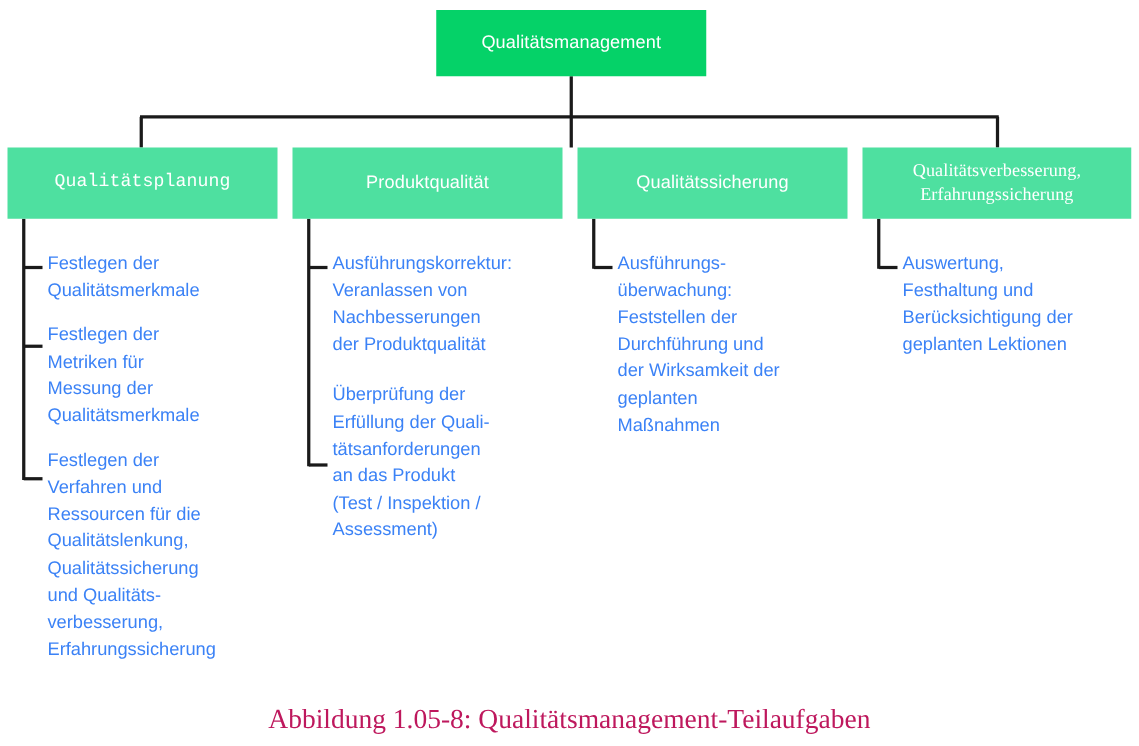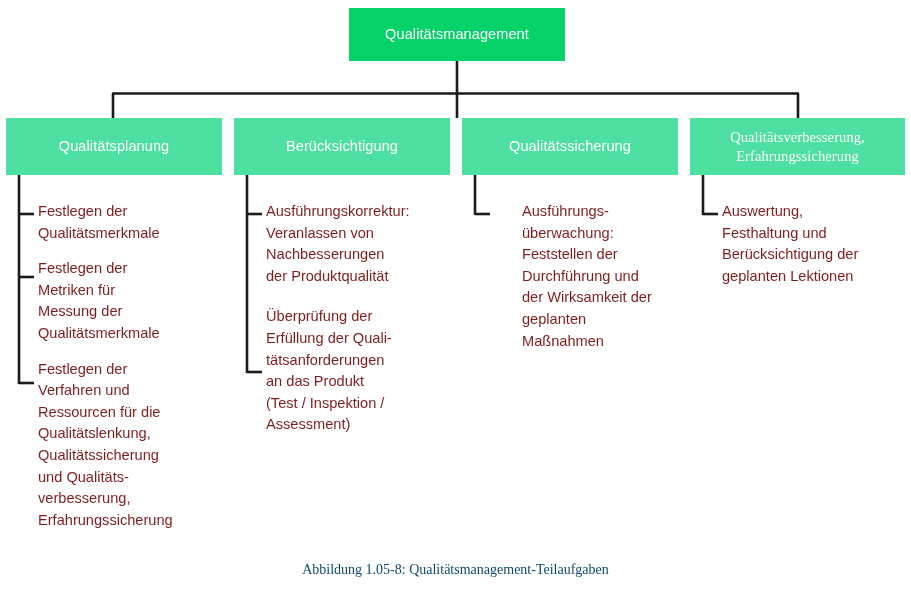--- a/index.html
+++ b/index.html
@@ -52,56 +52,56 @@
     top: 8px;
     width: 216px;
     height: 53px;
   }
   .node.branch {
     background: #4ee0a0;
     top: 118px;
     height: 57px;
     width: 216px;
   }
-  .branch.b0 { left: 6px; }
+  .branch.b0 { left: 6px; font-family: Liberation Mono, monospace; }
   .branch.b1 { left: 234px; }
   .branch.b2 { left: 462px; }
   .branch.b3 { left: 690px; width: 215px; font-family: Liberation Serif, serif; }
 
   
   .column {
     position: absolute;
     top: 201px;
     box-sizing: border-box;
   }
   .col0 { left: 38px; width: 186px; }
   .col1 { left: 266px; width: 190px; }
   .col2 { left: 494px; width: 186px; }
   .col3 { left: 722px; width: 186px; }
 
   .bullet {
     font-size: 14.6px;
     line-height: 1.48;
-    color: #7f1d1d;
+    color: #3b82f6;
     margin-bottom: 14px;
     white-space: pre-line;
   }
   .col1 .bullet { margin-bottom: 19px; }
-  .col2 .bullet { margin-bottom: 14px; margin-left: 28px; }
+  .col2 .bullet { margin-bottom: 14px; }
 
   
   #caption {
     position: absolute;
     left: 0;
     top: 562px;
     width: 911px;
     text-align: center;
     font-family: "Liberation Serif", serif;
-    font-size: 14px;
-    color: #0c4a6e;
+    font-size: 22px;
+    color: #be185d;
   }
 </style>
 </head>
 <body>
 
 <div id="diagram">
 
   <svg id="connectors" viewBox="0 0 911 597" width="911" height="597">
 
     <line x1="457" y1="61" x2="457" y2="93.5" stroke="#1a1a1a" stroke-width="2.6"></line>
@@ -129,21 +129,21 @@
   </svg>
 
   <div class="node root">
     <span>Qualitätsmanagement</span>
   </div>
 
   <div class="node branch b0">
     <span>Qualitätsplanung</span>
   </div>
   <div class="node branch b1">
-    <span>Berücksichtigung</span>
+    <span>Produktqualität</span>
   </div>
   <div class="node branch b2">
     <span>Qualitätssicherung</span>
   </div>
   <div class="node branch b3">
     <span style="white-space:pre-line">Qualitätsverbesserung,
 Erfahrungssicherung</span>
   </div>
 
   <div class="column col0">

